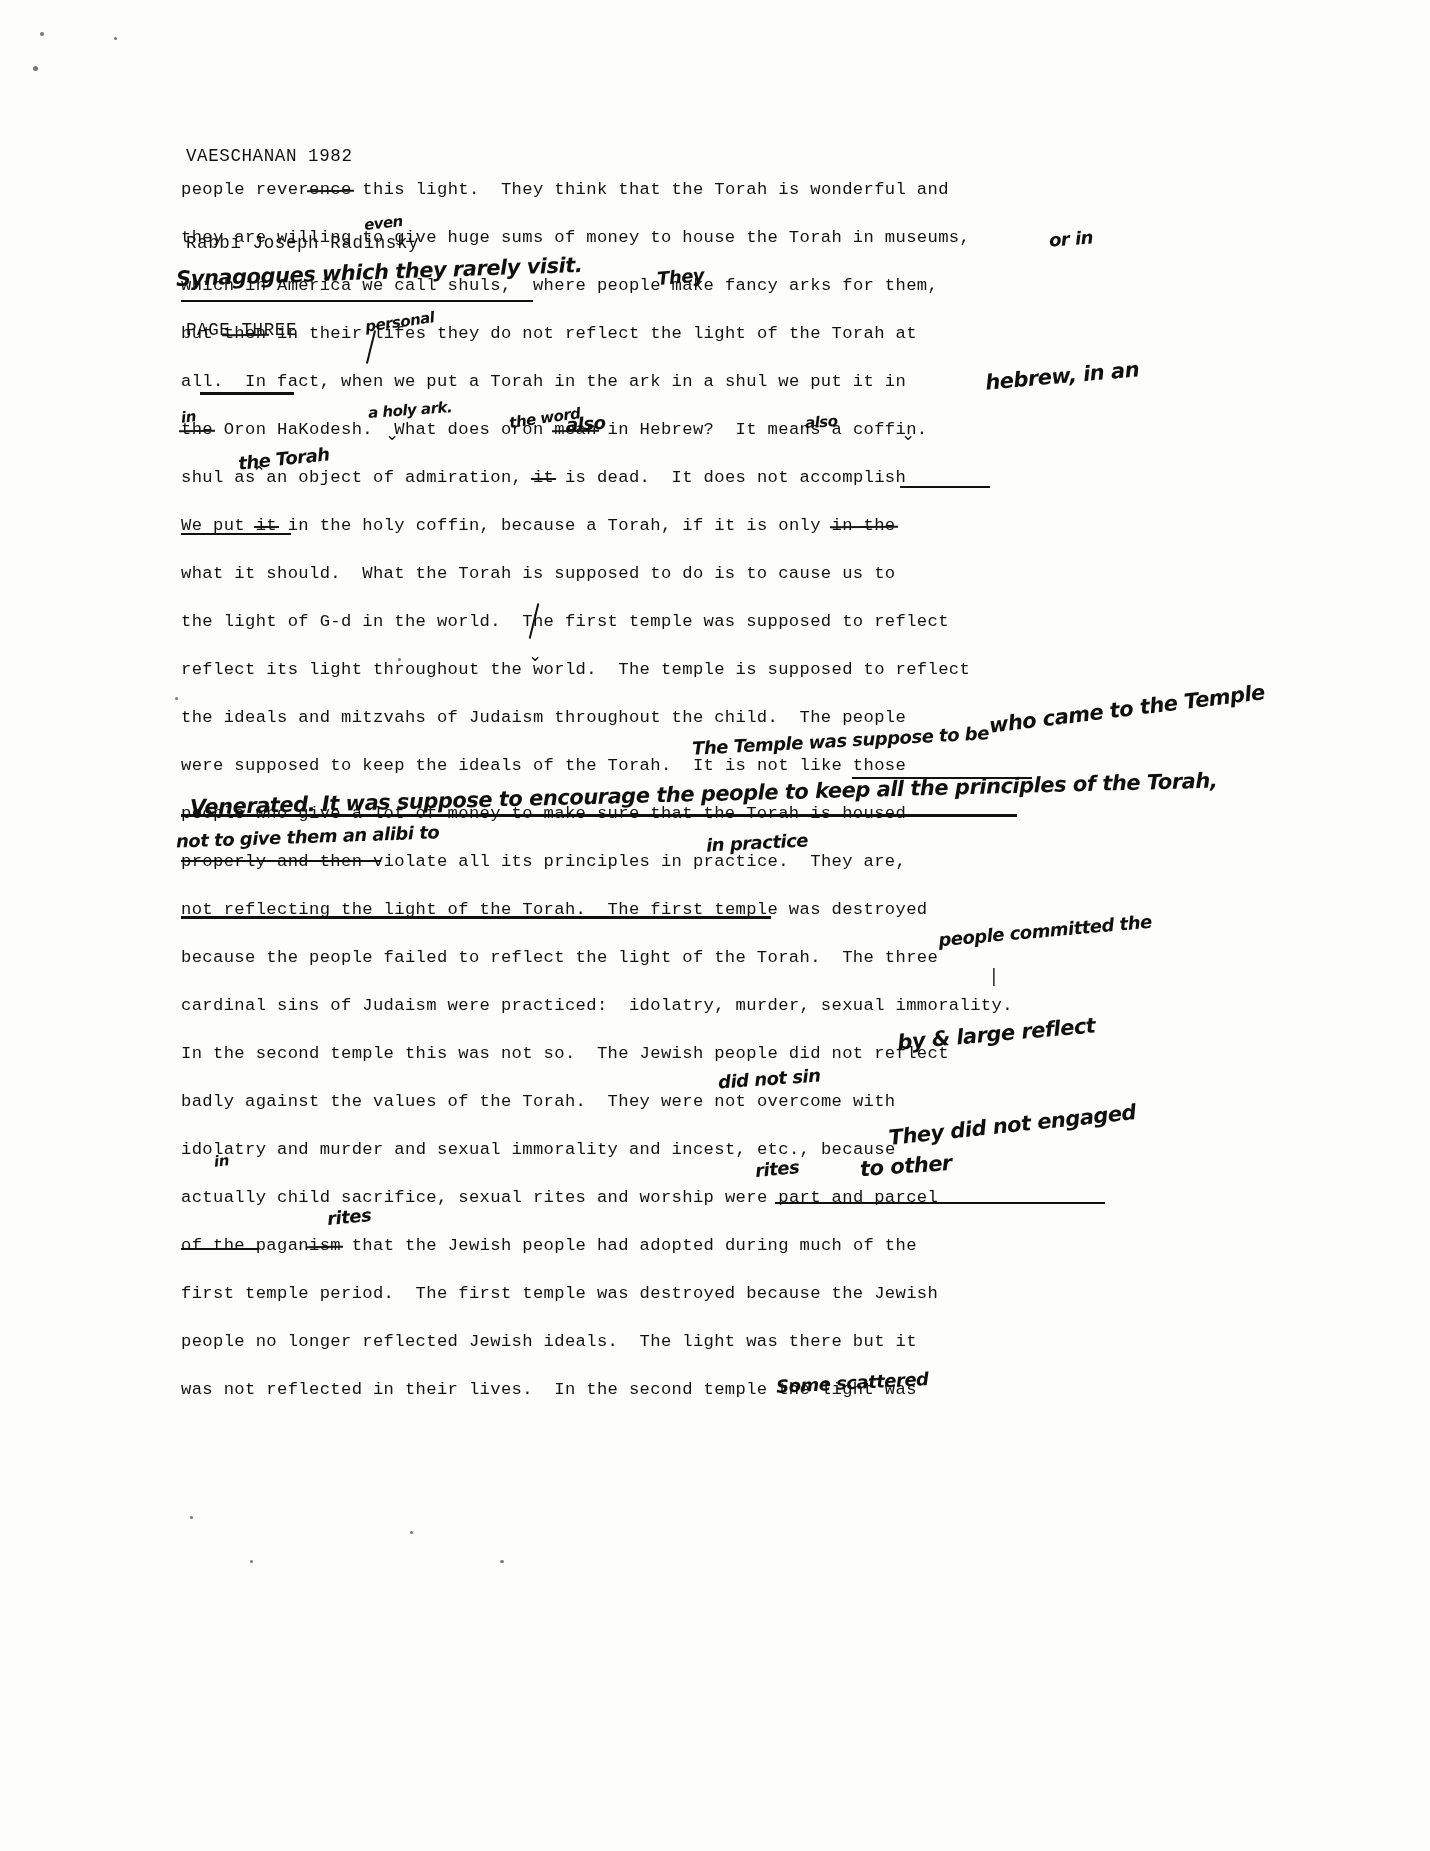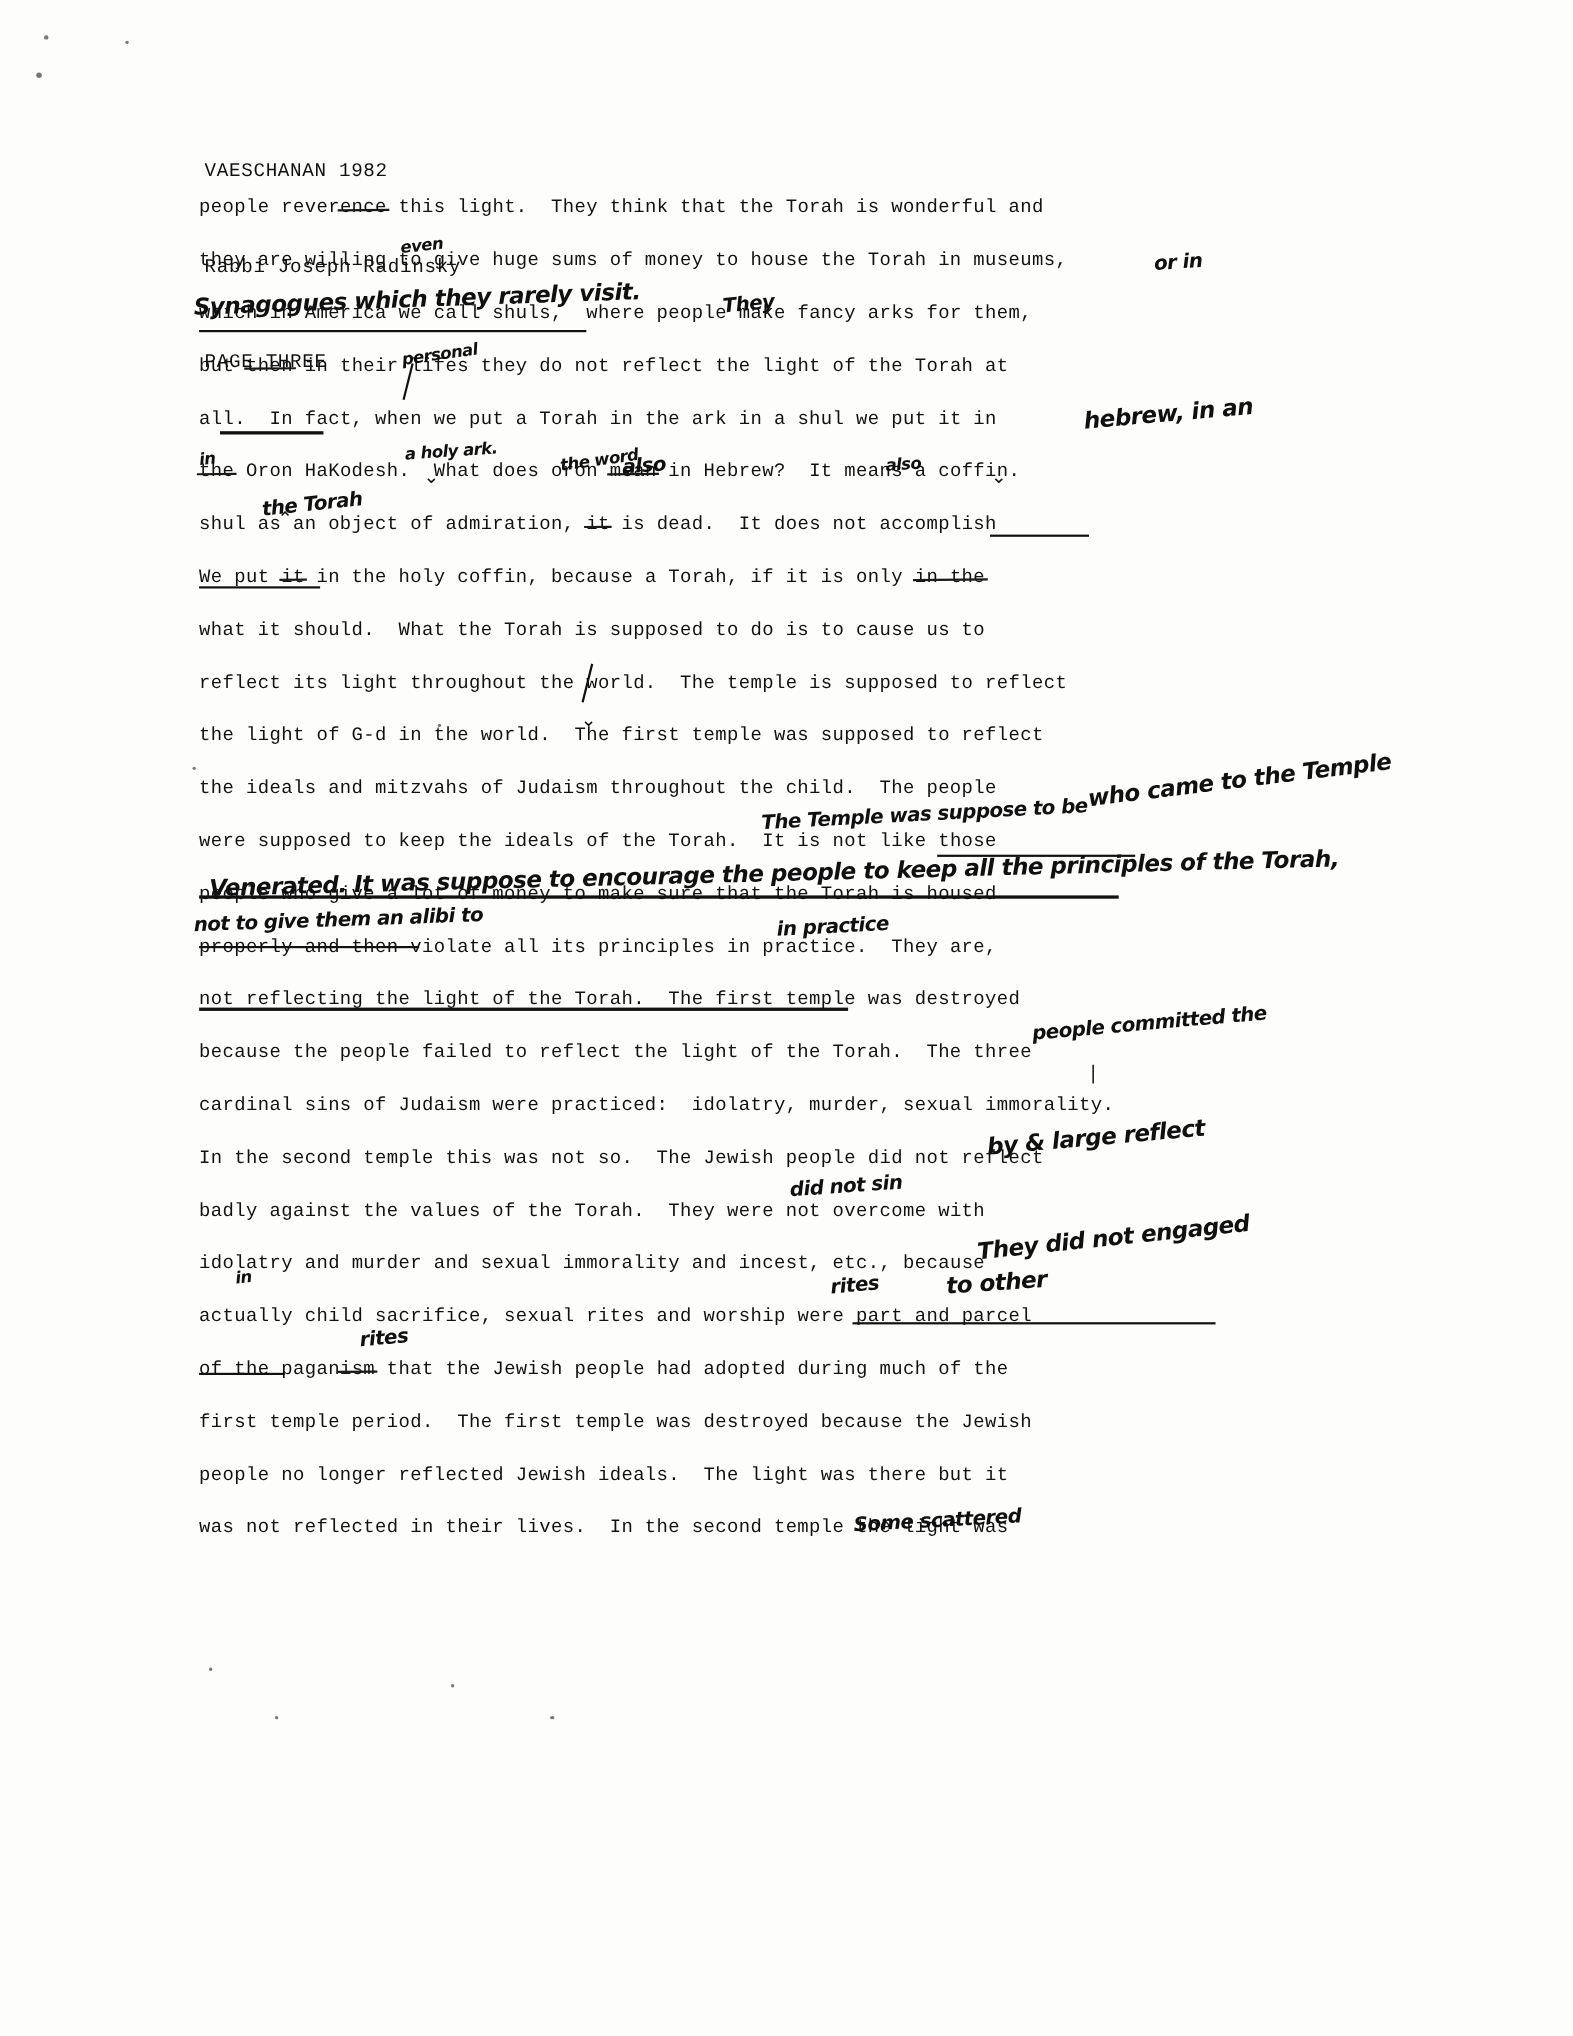--- a/index.html
+++ b/index.html
@@ -132,23 +132,23 @@
     <div class="line"><span class="t">all.  </span><span class="t strike2">In fact</span><span class="t">, when we put a Torah in the ark in a shul we put it in</span></div>
 
     <div class="line"><span class="t strike">the</span><span class="t"> Oron HaKodesh.  What does oron </span><span class="t strike">mean</span><span class="t"> in Hebrew?  It means a coffin.</span></div>
 
     <div class="line"><span class="t strike2">shul as</span><span class="t"> an object of admiration, </span><span class="t strike">it</span><span class="t"> is dead.  It does not accomplish</span></div>
 
     <div class="line"><span class="t">We put </span><span class="t strike">it</span><span class="t"> in the holy coffin, because a Torah, if it is only </span><span class="t strike">in the</span></div>
 
     <div class="line"><span class="t">what it should.  What the Torah is supposed to do is to cause us to</span></div>
 
+    <div class="line"><span class="t">the light of G-d in the world.  The first temple was supposed to reflect</span></div>
+
     <div class="line"><span class="t">reflect its light throughout the world.  The temple is supposed to reflect</span></div>
-
-    <div class="line"><span class="t">the light of G-d in the world.  The first temple was supposed to reflect</span></div>
 
     <div class="line"><span class="t">the ideals and mitzvahs of Judaism throughout the child.  The people</span></div>
 
     <div class="line"><span class="t">were supposed to keep the ideals of the Torah.  </span><span class="t strike2">It is not</span><span class="t"> </span><span class="t strike2">like those</span></div>
 
     <div class="line"><span class="t strike2">people who give a lot of money to make sure that the Torah is housed</span></div>
 
     <div class="line"><span class="t strike2">properly and then</span><span class="t"> violate all its principles </span><span class="t strike2">in practice</span><span class="t">.  </span><span class="t strike2">They are</span><span class="t">,</span></div>
 
     <div class="line"><span class="t strike2">not reflecting the light of the Torah</span><span class="t">.  The first temple was destroyed</span></div>

